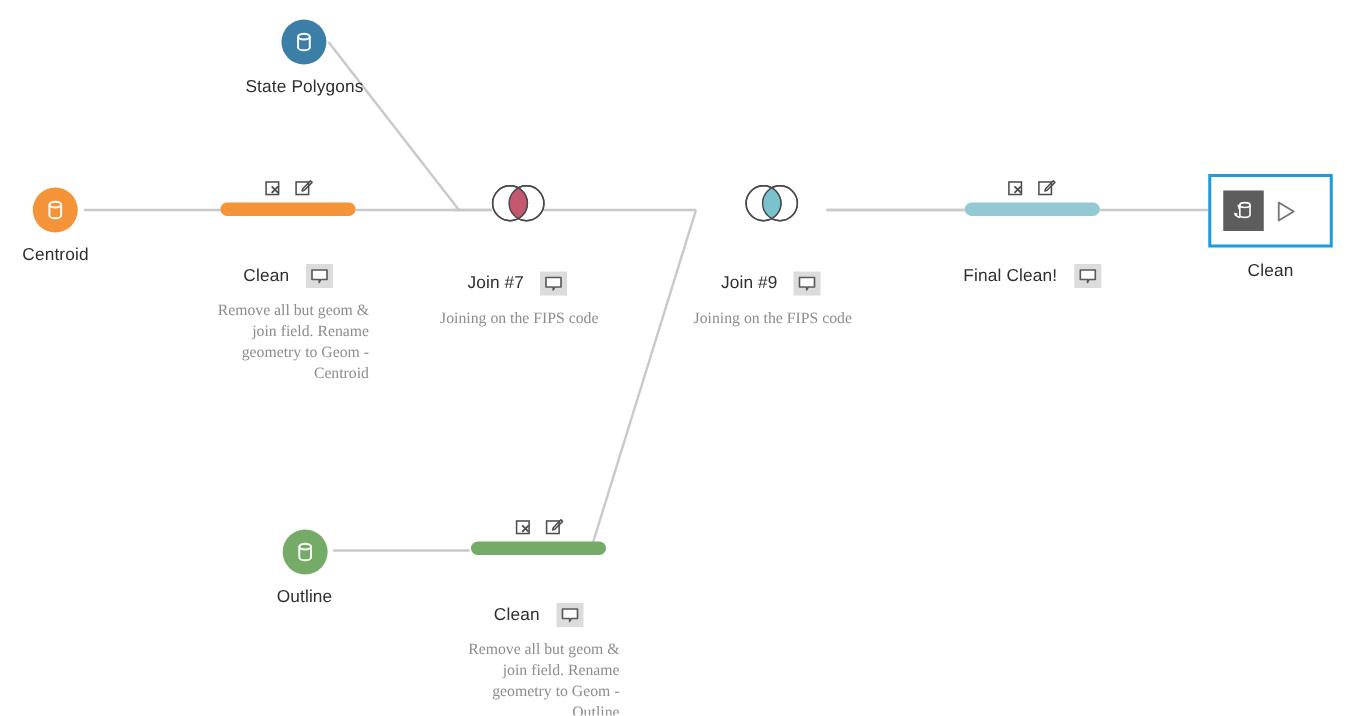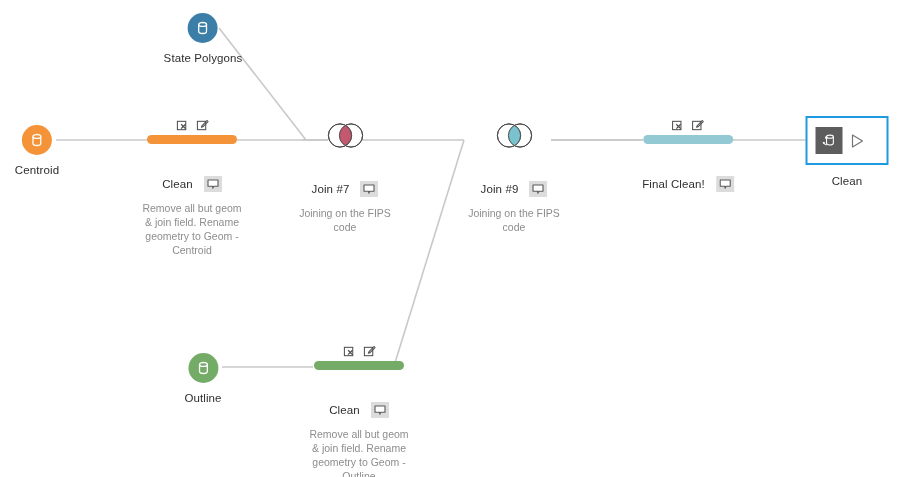--- a/index.html
+++ b/index.html
@@ -102,21 +102,22 @@
     flex: 0 0 auto;
   }
   .note-btn svg { display: block; }
 
   .desc {
     margin-top: 9px;
     font-size: 10.5px;
     line-height: 14px;
     color: #8d8d8d;
     width: 108px;
-    text-align: center;
+    text-align: right;
+    font-family: Liberation Serif, serif;
   }
   .desc-left {
     align-self: flex-start;
   }
 
   
   .venn { display: block; }
 
   
   .out-box {

